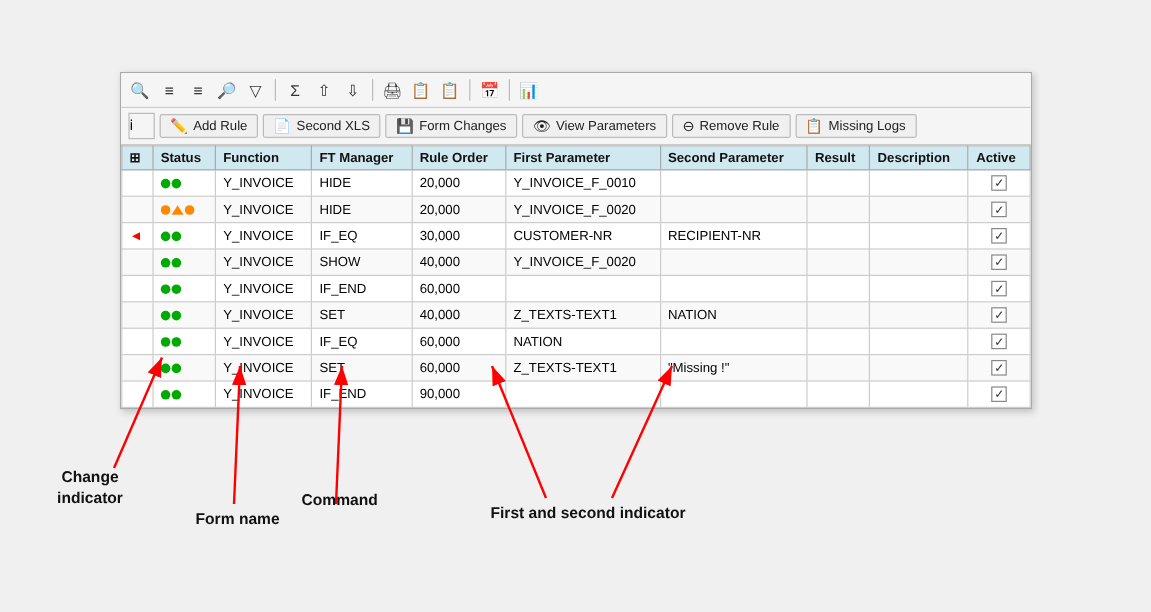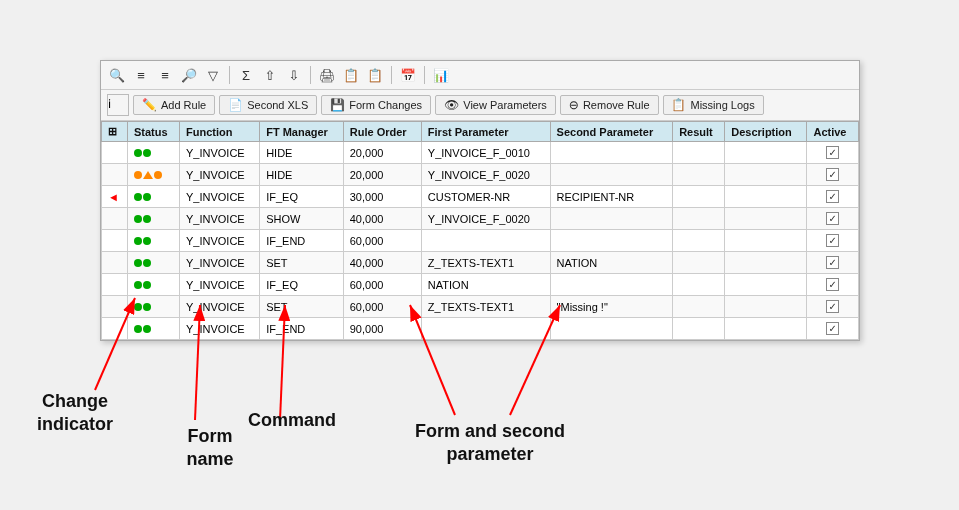--- a/index.html
+++ b/index.html
@@ -150,21 +150,21 @@
       color: #333;
     }
     .cb.checked::after {
       content: '✓';
       color: #333;
     }
 
     
     .ann-label {
       position: absolute;
-      font-size: 18px;
+      font-size: 13px;
       font-weight: bold;
       color: #111;
       text-align: center;
       line-height: 1.3;
     }
 
     
     .arrows-svg {
       position: absolute;
       top: 0; left: 0;
@@ -423,15 +423,15 @@
   <line x1="195" y1="420" x2="200" y2="305" stroke="red" stroke-width="2" marker-end="url(#arrowhead)"></line>
 
   <line x1="280" y1="420" x2="285" y2="305" stroke="red" stroke-width="2" marker-end="url(#arrowhead)"></line>
 
   <line x1="455" y1="415" x2="410" y2="305" stroke="red" stroke-width="2" marker-end="url(#arrowhead)"></line>
 
   <line x1="510" y1="415" x2="560" y2="305" stroke="red" stroke-width="2" marker-end="url(#arrowhead)"></line>
 </svg>
 
 <div class="ann-label" style="left:30px; top:390px; width:90px;">Change<br>indicator</div>
-<div class="ann-label" style="left:170px; top:425px; width:80px;">Form name</div>
+<div class="ann-label" style="left:158px; top:425px; width:80px;">Form name</div>
 <div class="ann-label" style="left:248px; top:409px; width:70px;">Command</div>
-<div class="ann-label" style="left:380px; top:420px; width:220px;">Form and second parameter</div>
+<div class="ann-label" style="left:380px; top:420px; width:220px;">First and second indicator</div>
 
 </body></html>

